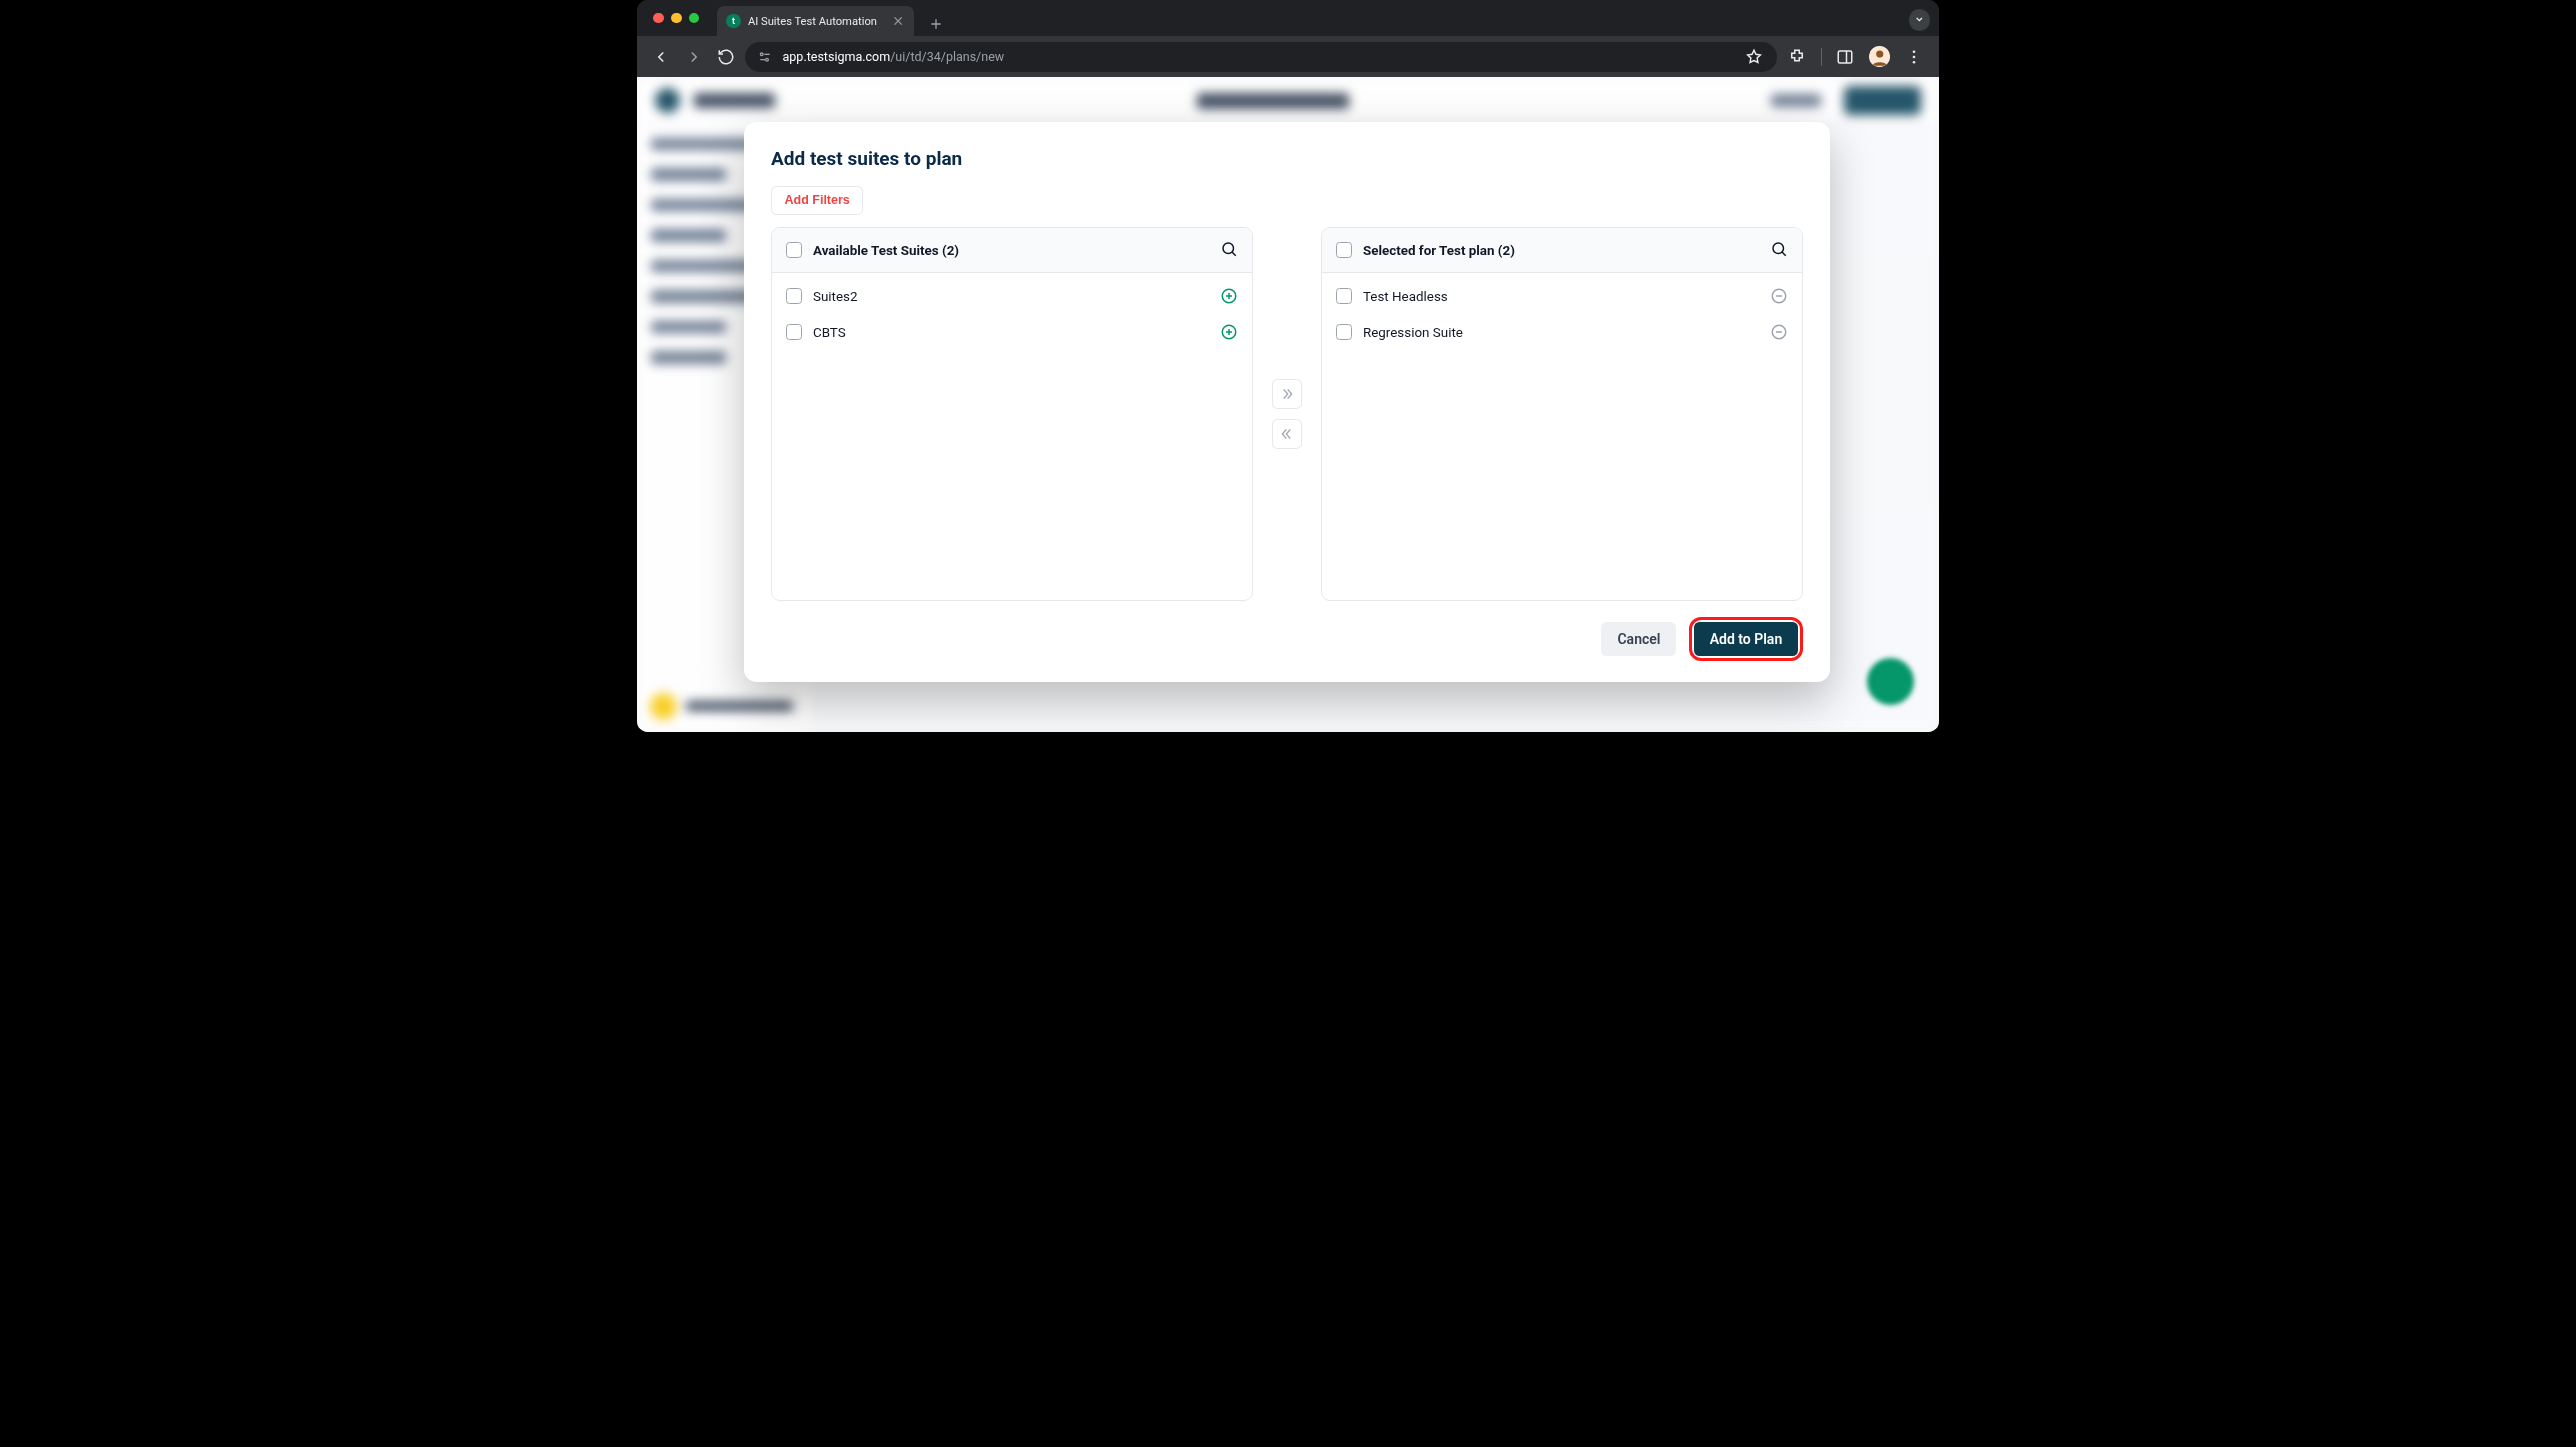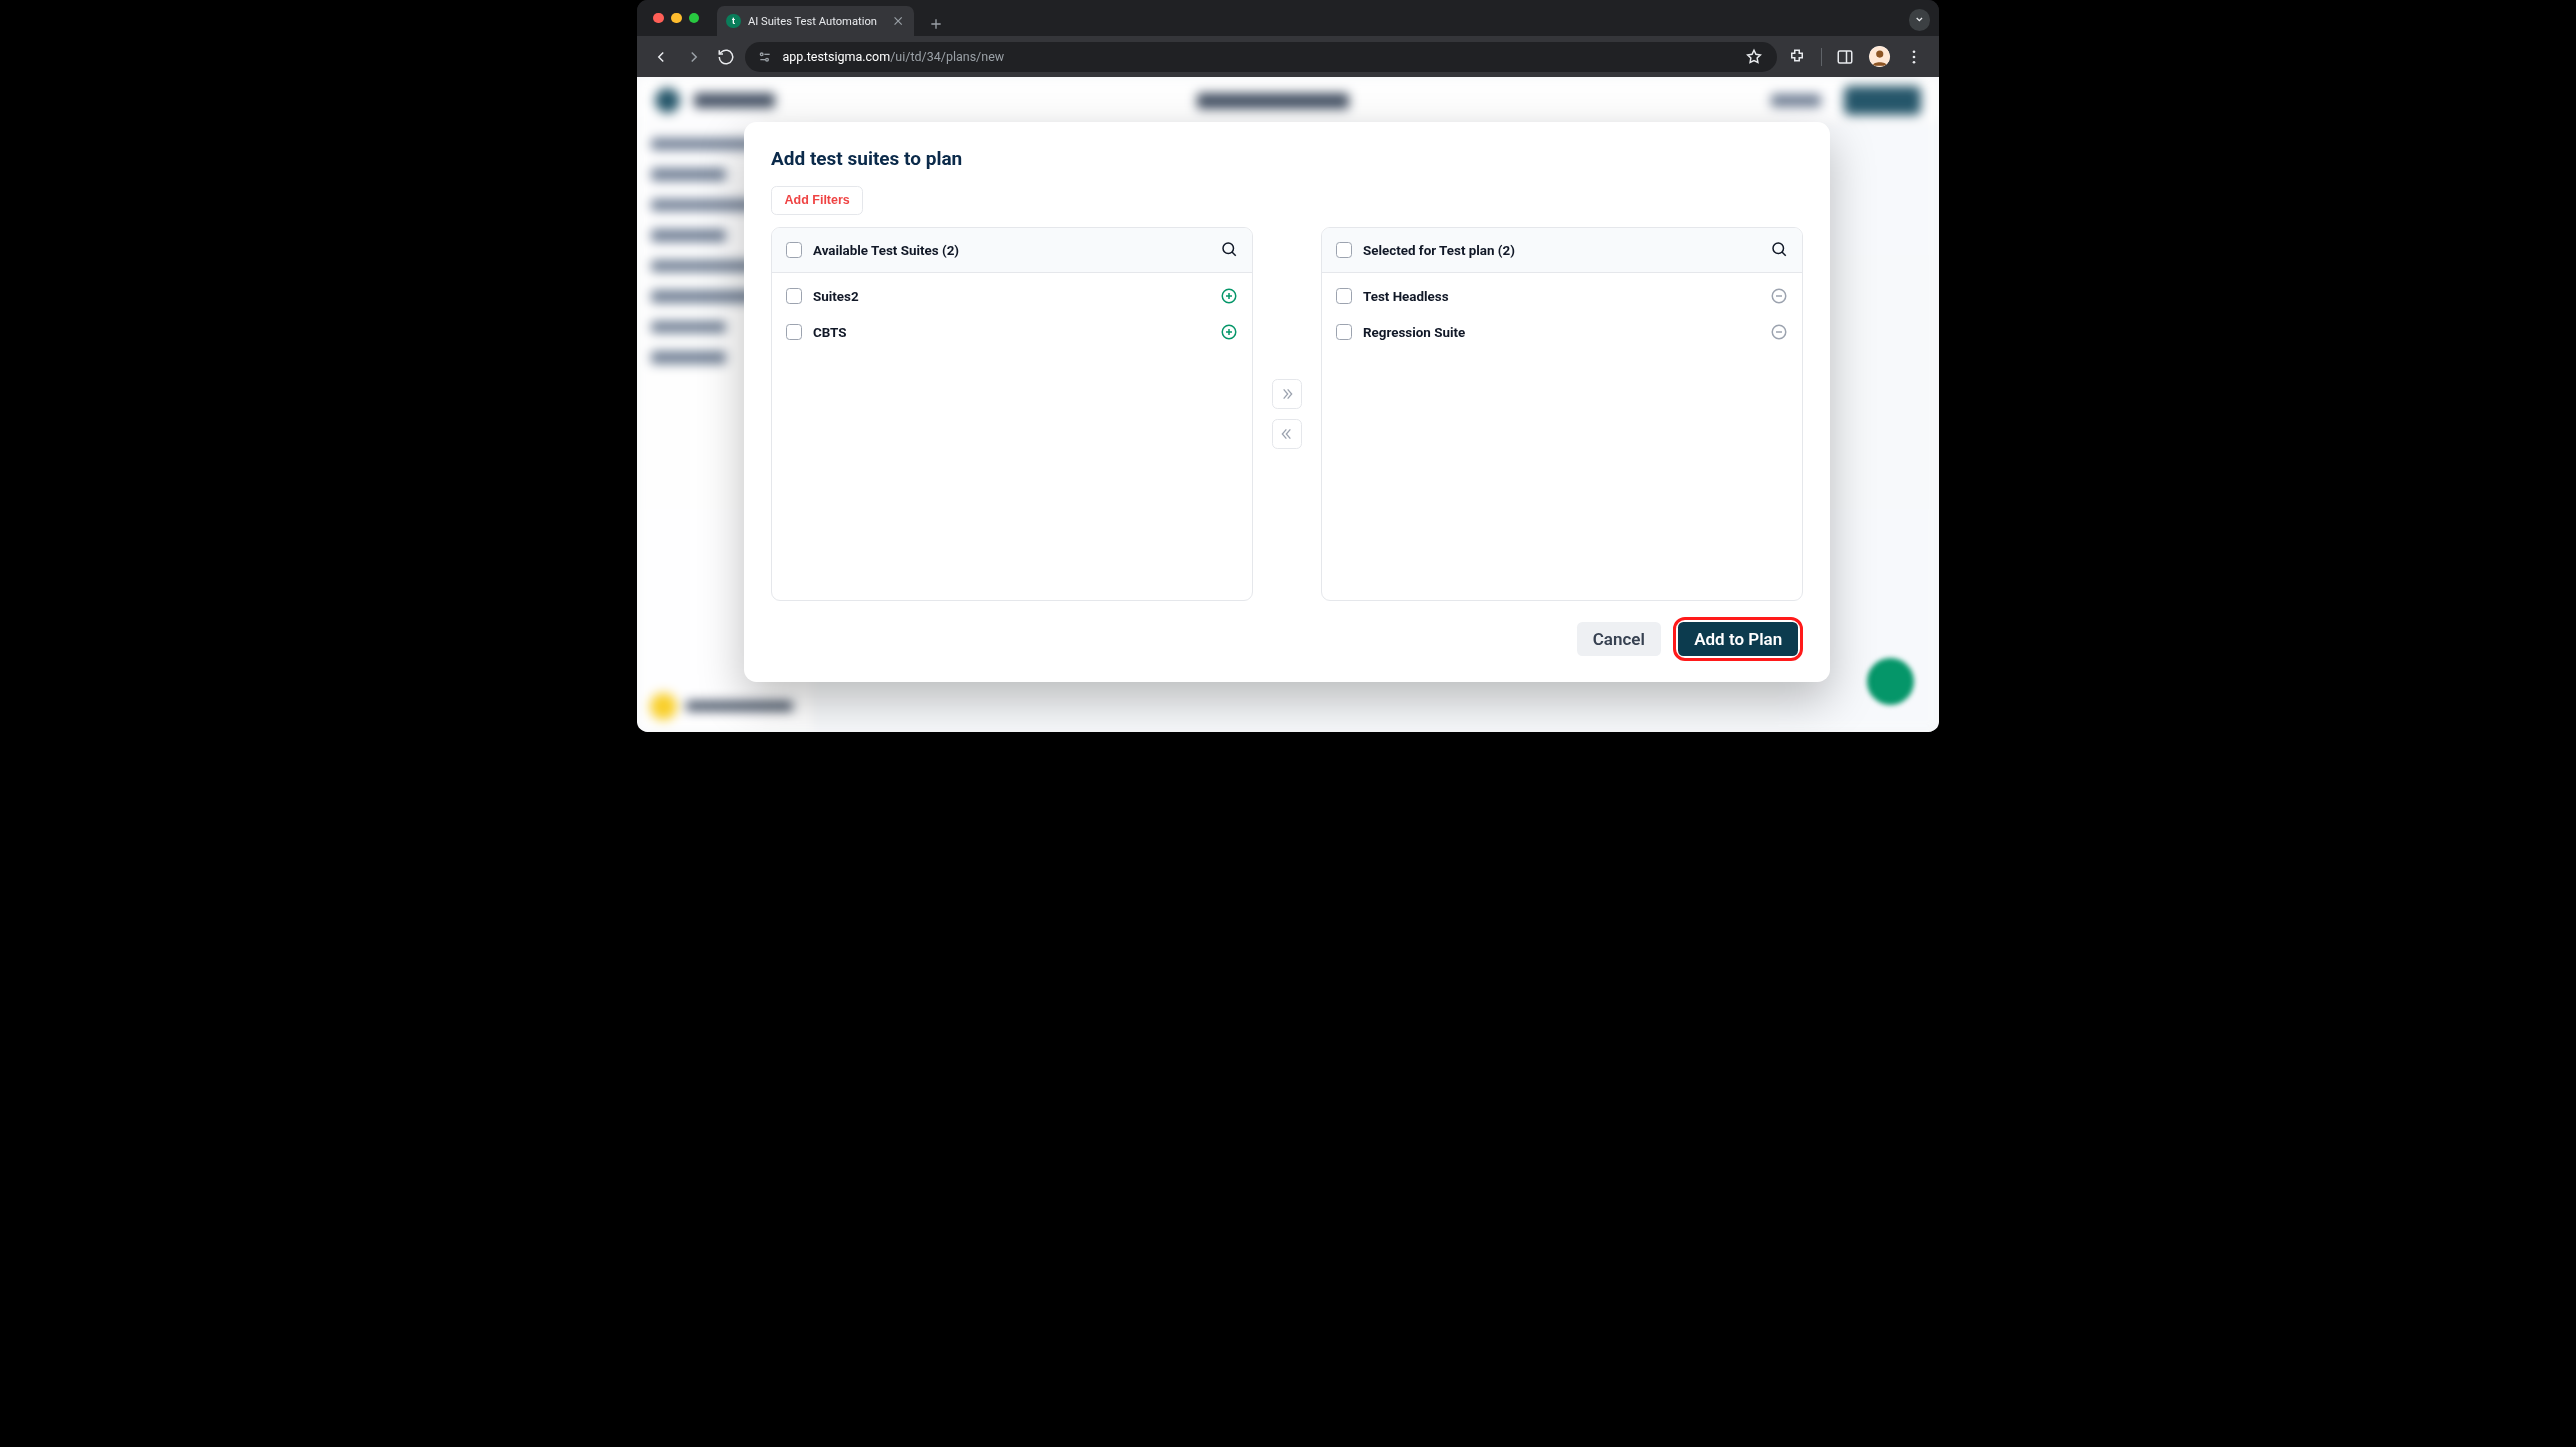--- a/index.html
+++ b/index.html
@@ -161,40 +161,40 @@
   }
   .pane-header .label { font-weight:700; color:#111827; font-size:13.4px; }
   .pane-header .srch { margin-left:auto; cursor:pointer; color:#111827; }
   .chk {
     width:16px; height:16px; border:1.3px solid #9ca3af; border-radius:3.6px; background:#fff;
     cursor:pointer; flex-shrink:0;
   }
   .pane-list { flex:1; padding: 5.4px 0; overflow:auto; }
   .row {
     display:flex; align-items:center; gap:10.7px;
-    padding: 9px 14.3px; font-size:13.4px; color:#111827;font-weight:bold;
+    padding: 9px 14.3px; font-size:13.4px; color:#111827;
   }
   .row .name { flex:1; }
   .row .act { cursor:pointer; display:flex; align-items:center; justify-content:center; }
 
   .transfer-col {
     width: 36px; display:flex; flex-direction:column; align-items:center; justify-content:center; gap:10.7px;
   }
   .transfer-btn {
     width:30px; height:30px; border:0.9px solid #e5e7eb; border-radius:5.4px;
     background:#fff; color:#9ca3af; cursor:pointer;
     display:flex; align-items:center; justify-content:center;
   }
 
   .modal-footer {
     margin-top: 16px;
     display:flex; justify-content:flex-end; gap:12.5px; align-items:center;
   }
   .btn {
-    height:34px; padding: 8px 16px; border-radius:5.4px; font-size:17px; font-weight:600;
+    height:34px; padding: 8px 16px; border-radius:5.4px; font-size:14px; font-weight:600;
     display:flex; align-items:center; cursor:pointer;
   }
   .btn-cancel { background:#eef0f3; color:#374151; }
   .btn-primary { background:#0c3b4e; color:#fff; }
   .highlight-ring {
     border: 3.6px solid #ff1a1a; border-radius:12px; padding:1.8px;
     display:inline-flex;
   }
 
   

